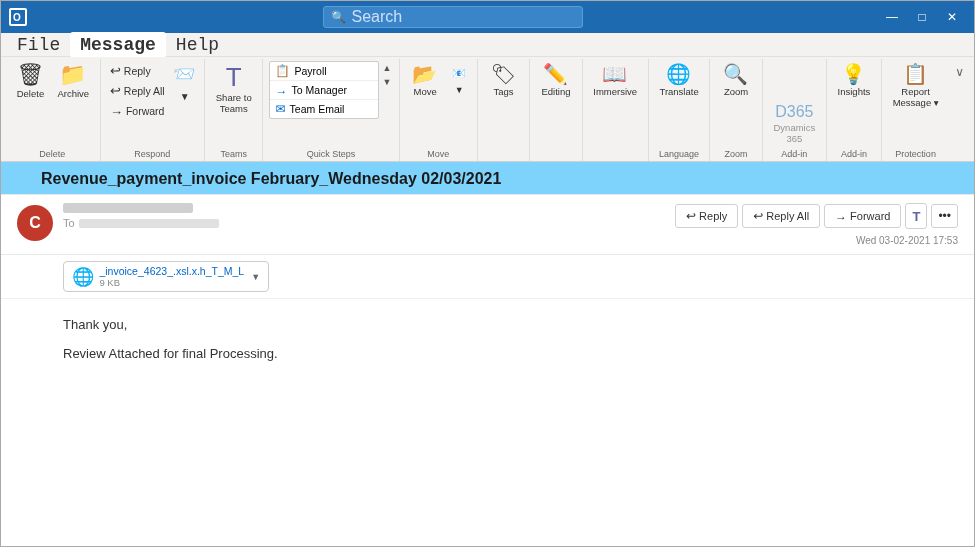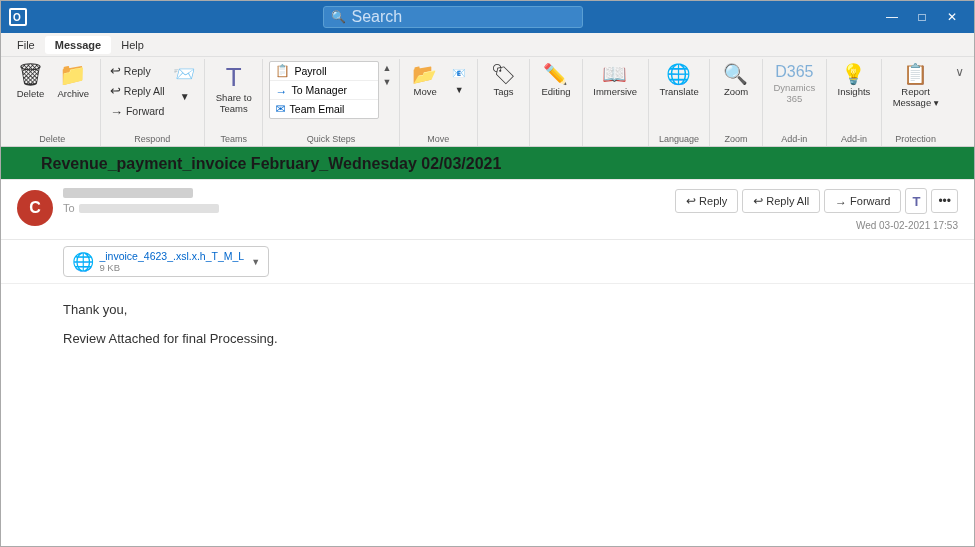--- a/index.html
+++ b/index.html
@@ -82,24 +82,25 @@
     .menu-bar {
       background: #f3f2f1;
       height: 24px;
       display: flex;
       align-items: center;
       padding: 0 6px;
       border-bottom: 1px solid #e0e0e0;
     }
     .menu-item {
       padding: 3px 10px;
-      font-size: 11px;
+      font-size: 18px;
       cursor: pointer;
       border-radius: 3px;
       color: #333;
+      font-family: Liberation Mono, monospace;
     }
     .menu-item.active { background: #fff; font-weight: 600; }
 
     
     .ribbon {
       background: #f3f2f1;
       border-bottom: 1px solid #d0d0d0;
       padding: 2px 4px 0 4px;
       display: flex;
       align-items: stretch;
@@ -203,21 +204,21 @@
       cursor: pointer;
       color: #666;
       align-self: flex-start;
       margin-top: 2px;
     }
 
     
     .subject-bar {
       padding: 8px 16px 6px 40px;
       border-bottom: 1px solid #e8e8e8;
-      background: #15803d;
+      background: #7dd3fc;
     }
     .subject-text {
       font-size: 16px;
       font-weight: 600;
       color: #1a1a1a;
     }
 
     
     .email-header {
       display: flex;
@@ -558,21 +559,21 @@
         <div class="ribbon-btn">
           <span class="btn-icon" style="font-size:20px;">🔍</span>
           <span class="btn-label">Zoom</span>
         </div>
       </div>
       <span class="ribbon-group-label">Zoom</span>
     </div>
 
     <div class="ribbon-group">
       <div class="ribbon-group-content">
-        <div class="ribbon-btn" style="opacity:0.5;">
+        <div class="ribbon-btn" style="opacity:0.5;margin-top:40px;">
           <span class="btn-icon" style="font-size:16px;color:#106ebe;">D365</span>
           <span class="btn-label">Dynamics<br>365</span>
         </div>
       </div>
       <span class="ribbon-group-label">Add-in</span>
     </div>
 
     <div class="ribbon-group">
       <div class="ribbon-group-content">
         <div class="ribbon-btn">

